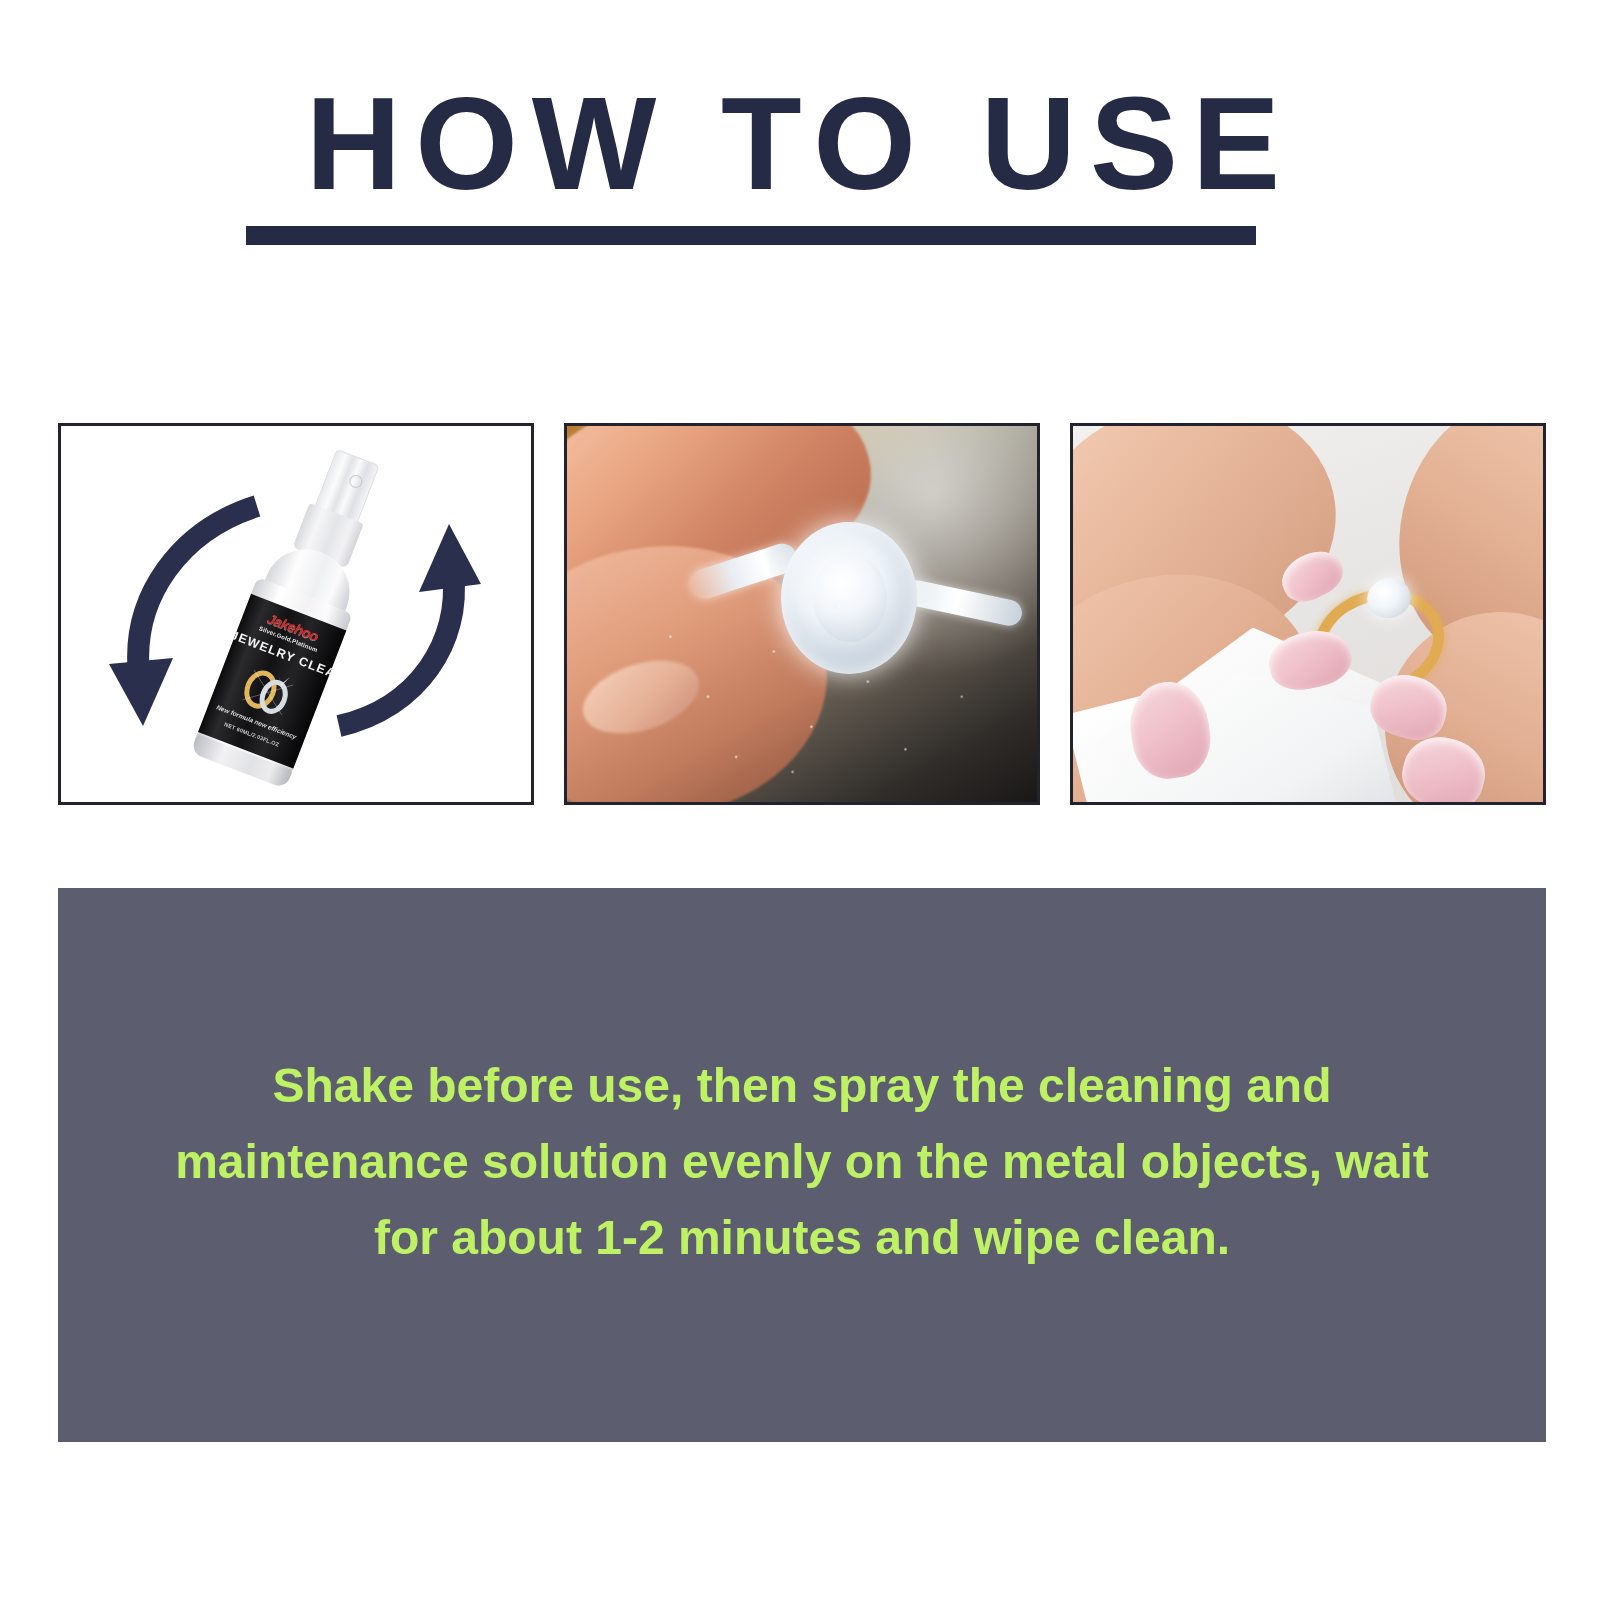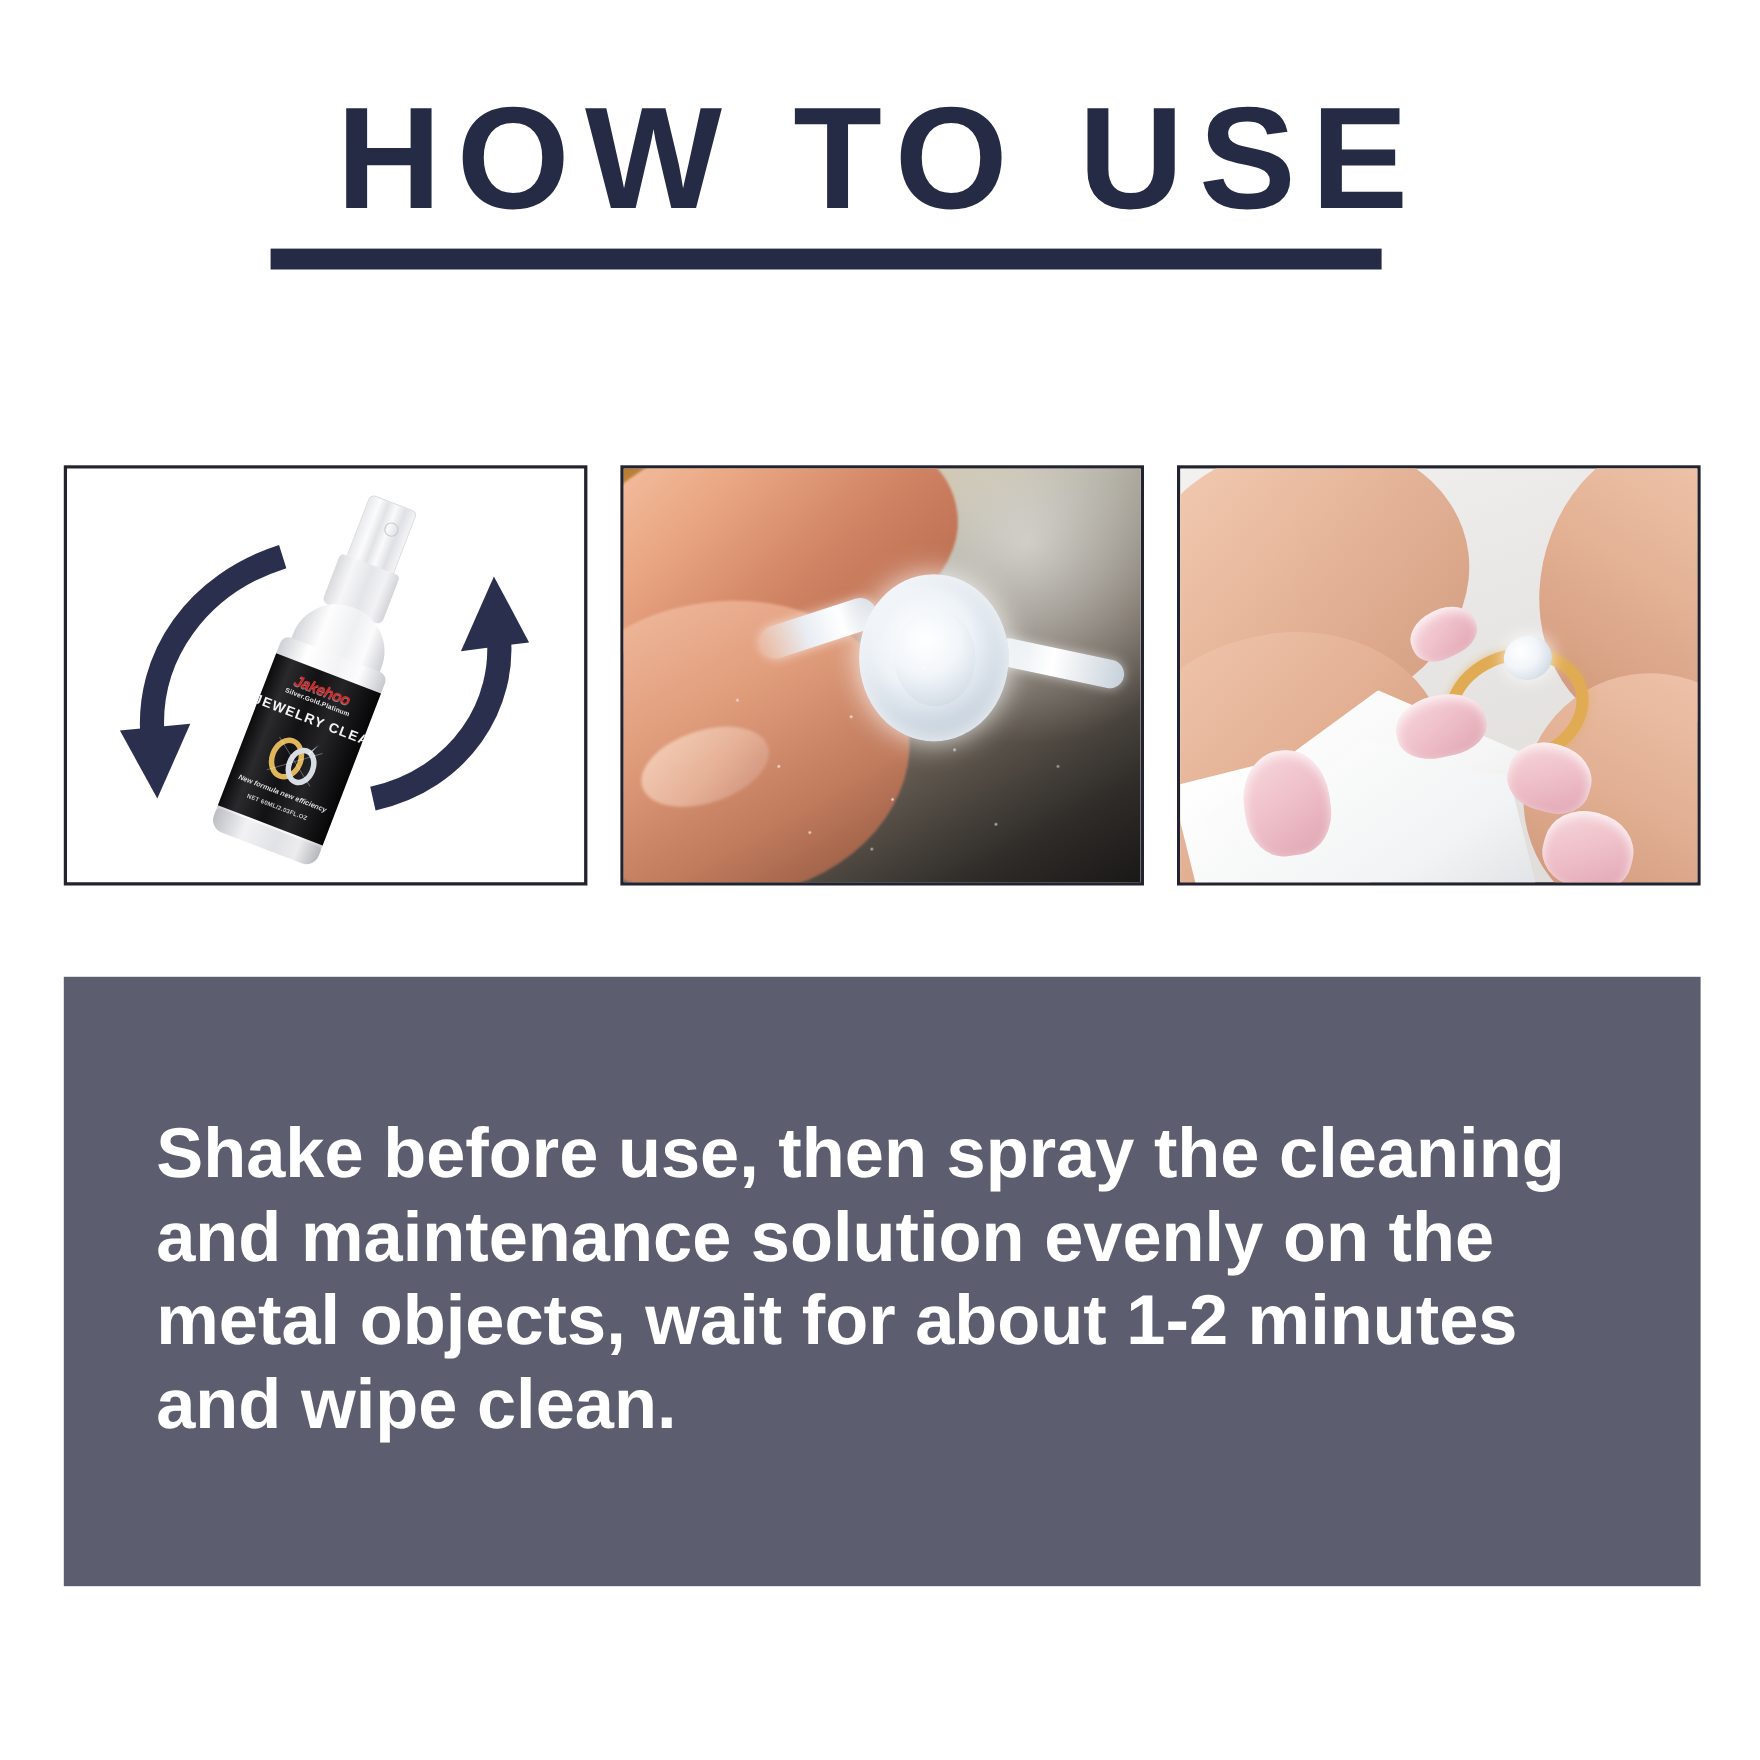--- a/index.html
+++ b/index.html
@@ -428,23 +428,23 @@
     top: 888px;
     width: 1488px;
     height: 554px;
     background: #5c5e6f;
     display: flex;
     align-items: center;
     justify-content: center;
   }
   .instruction-text {
     width: 1320px;
-    text-align: left;
-    color: #ffffff;
-    font-size: 64px;
+    text-align: center;
+    color: #bef264;
+    font-size: 48px;
     line-height: 76px;
     font-weight: bold;
     padding-bottom: 6px;
   }
 </style>
 </head>
 <body>
 
 <div class="header">
   <div class="title">HOW  TO  USE</div>

